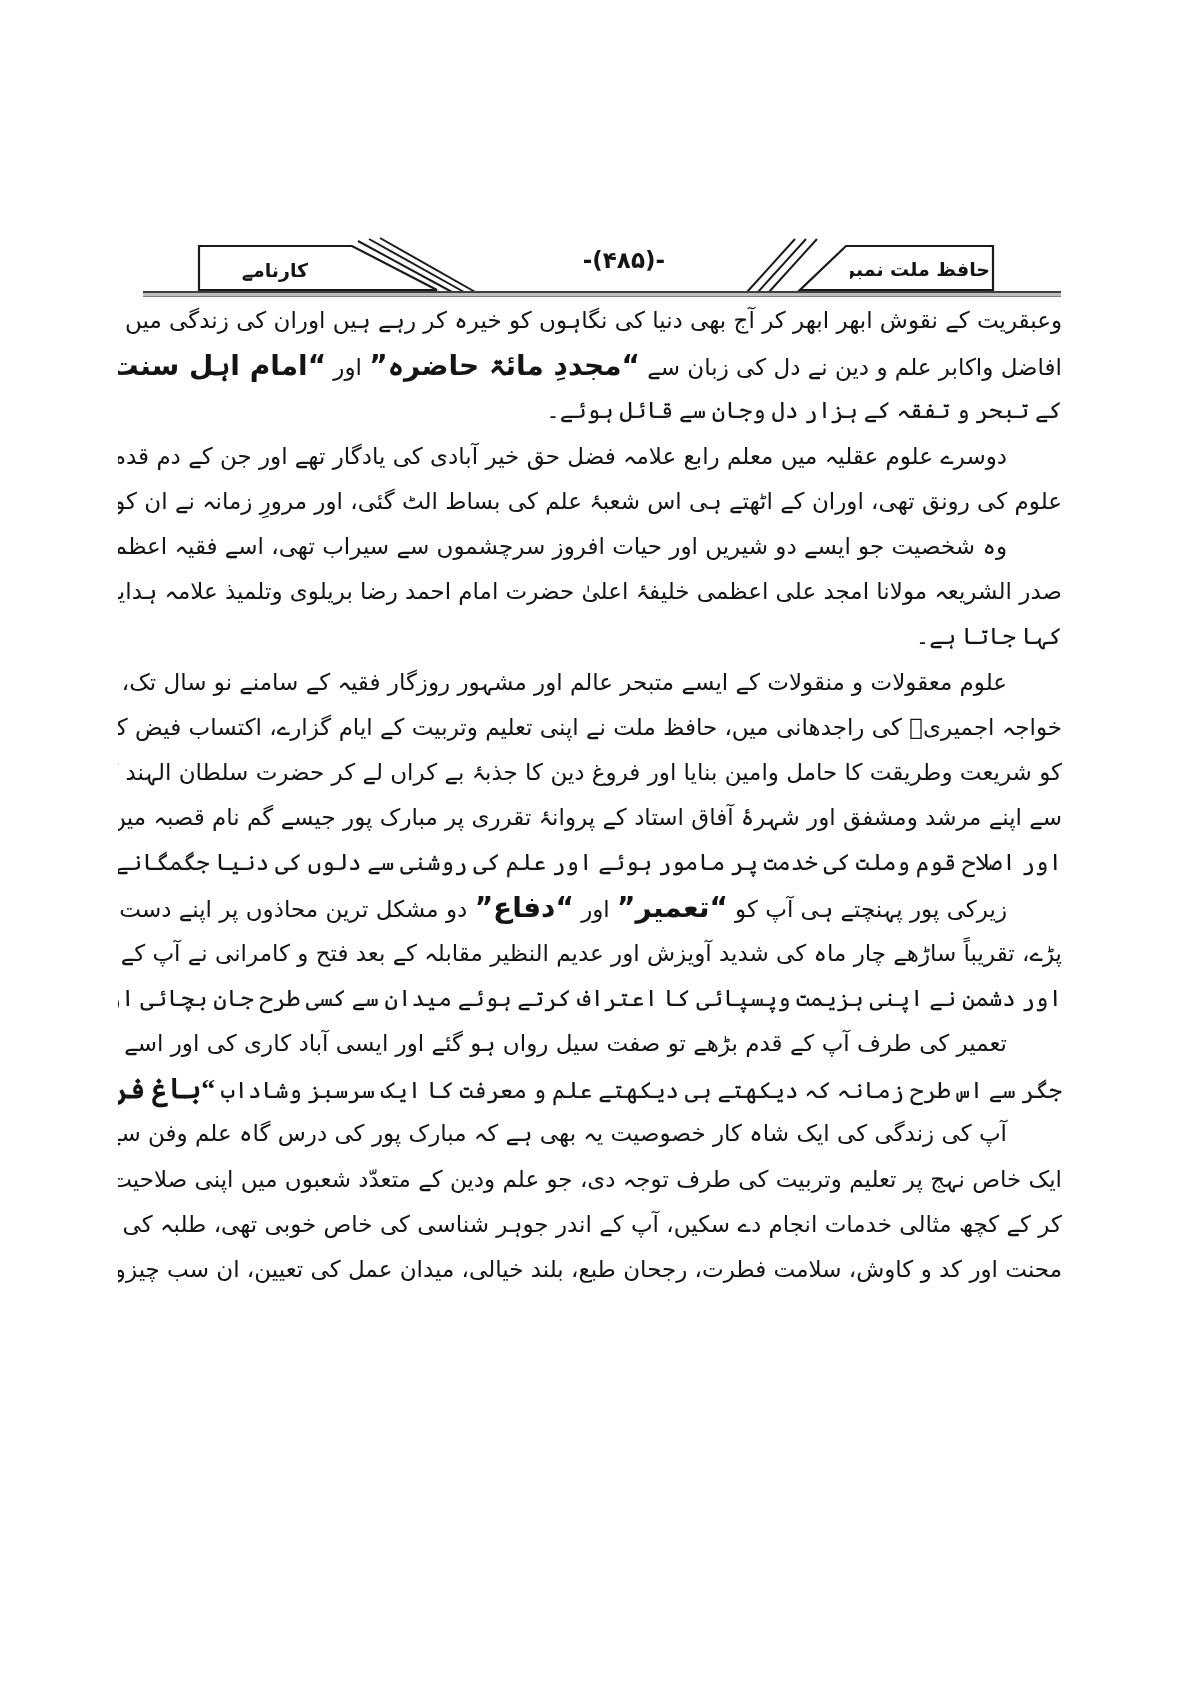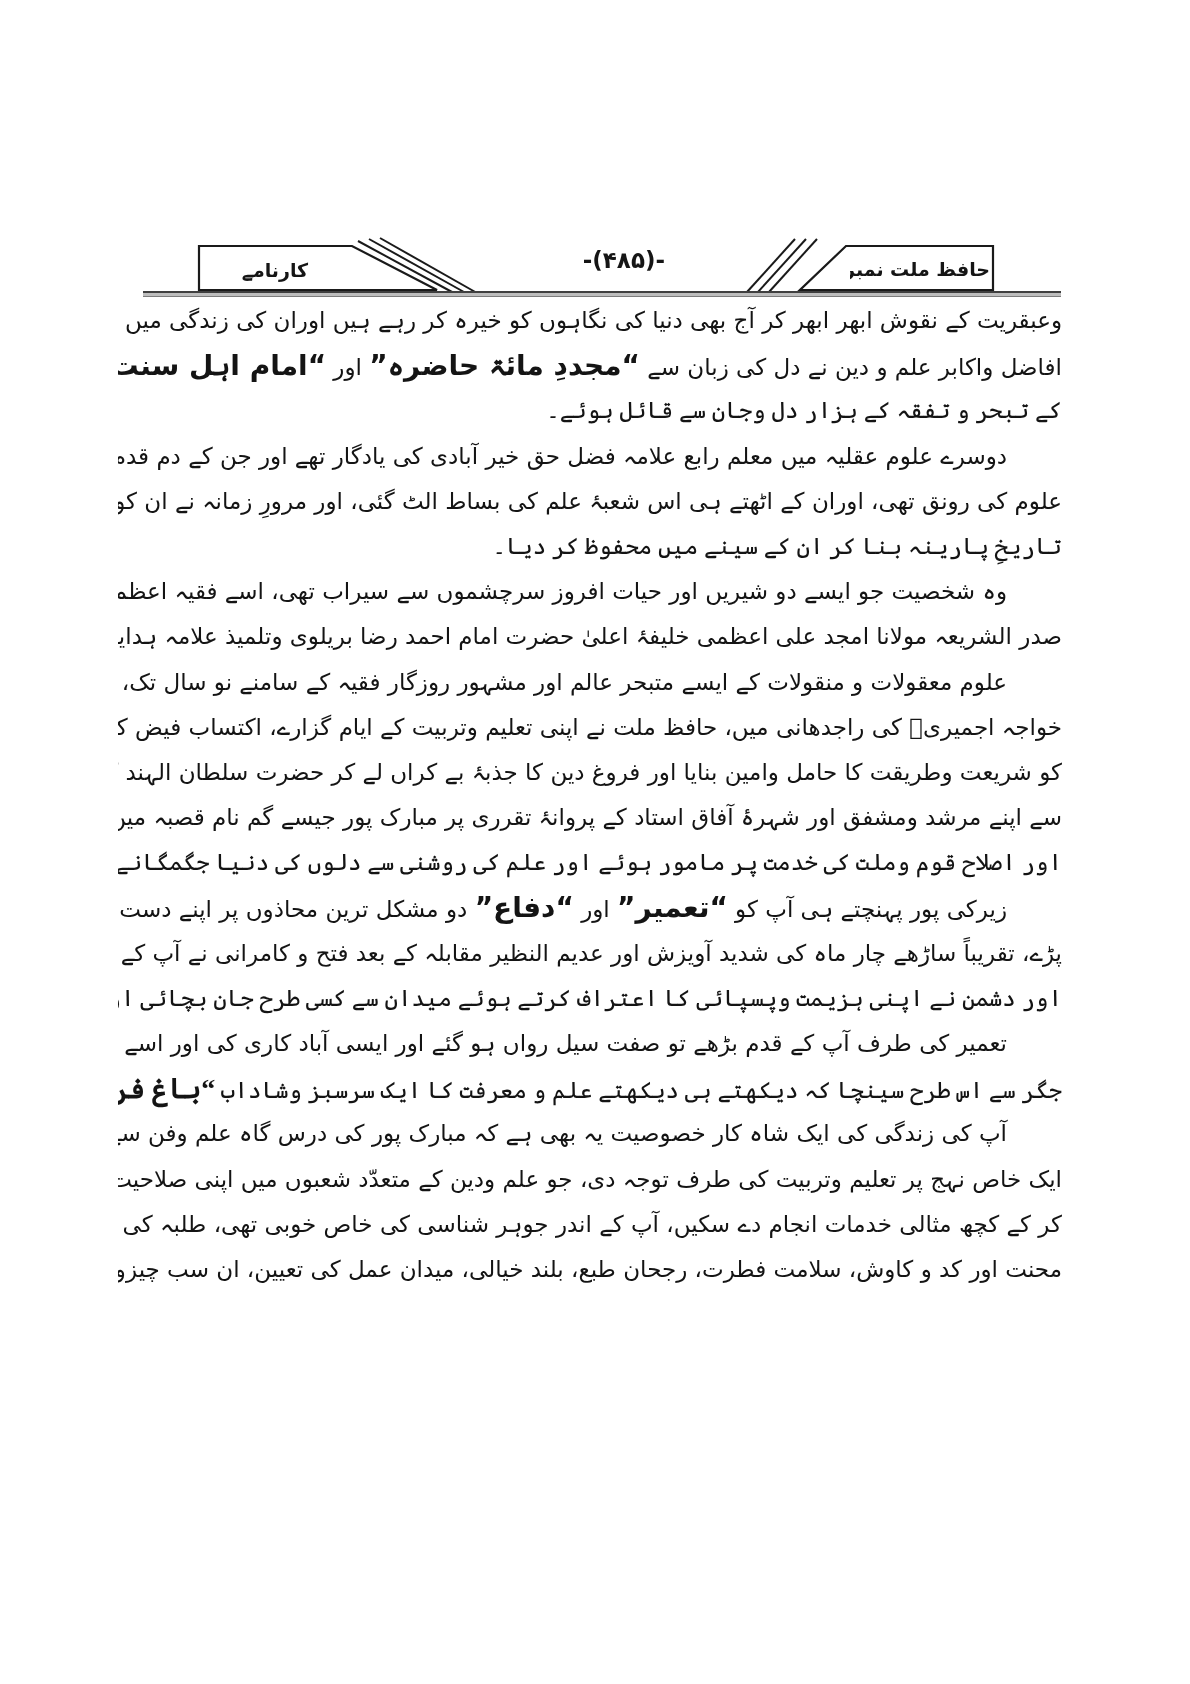--- a/index.html
+++ b/index.html
@@ -92,32 +92,32 @@
   <div class="hdr-label left">کارنامے</div>
 
   <div class="hdr-rule"></div>
 
   <div class="body-text">
       <div class="line"><span>وعبقریت کے نقوش ابھر ابھر کر آج بھی دنیا کی نگاہوں کو خیرہ کر رہے ہیں اوران کی زندگی میں تو عرب وعجم کے</span></div>
       <div class="line"><span>افاضل واکابر علم و دین نے دل کی زبان سے </span><b>“مجددِ مائۃ حاضرہ”</b><span> اور </span><b>“امام اہل سنت”</b><span> کے لقب سے پکارا اوران</span></div>
       <div class="line plast"><span>کے تبحر و تفقہ کے ہزار دل وجان سے قائل ہوئے۔</span></div>
       <div class="line indent"><span>دوسرے علوم عقلیہ میں معلم رابع علامہ فضل حق خیر آبادی کی یادگار تھے اور جن کے دم قدم سے ان</span></div>
       <div class="line"><span>علوم کی رونق تھی، اوران کے اٹھتے ہی اس شعبۂ علم کی بساط الٹ گئی، اور مرورِ زمانہ نے ان کو اب ایک</span></div>
-      <div class="line plast"><span>تاریخِ پارینہ بنا کر ان کے سینے میں محفوظ کر دیا۔</span></div>
       <div class="line indent"><span>وہ شخصیت جو ایسے دو شیریں اور حیات افروز سرچشموں سے سیراب تھی، اسے فقیہ اعظم ہند</span></div>
       <div class="line"><span>صدر الشریعہ مولانا امجد علی اعظمی خلیفۂ اعلیٰ حضرت امام احمد رضا بریلوی وتلمیذ علامہ ہدایت اللہ خاں رام پوری</span></div>
+      <div class="line plast"><span>کہا جاتا ہے۔</span></div>
       <div class="line indent"><span>علوم معقولات و منقولات کے ایسے متبحر عالم اور مشہور روزگار فقیہ کے سامنے نو سال تک، سلطان الہند</span></div>
       <div class="line"><span>خواجہ اجمیریؓ کی راجدھانی میں، حافظ ملت نے اپنی تعلیم وتربیت کے ایام گزارے، اکتساب فیض کیا، اپنے سینے</span></div>
       <div class="line"><span>کو شریعت وطریقت کا حامل وامین بنایا اور فروغ دین کا جذبۂ بے کراں لے کر حضرت سلطان الہند کے دارالسلطنت</span></div>
       <div class="line"><span>سے اپنے مرشد ومشفق اور شہرۂ آفاق استاد کے پروانۂ تقرری پر مبارک پور جیسے گم نام قصبہ میں دین ومذہب</span></div>
       <div class="line plast"><span>اور اصلاح قوم وملت کی خدمت پر مامور ہوئے اور علم کی روشنی سے دلوں کی دنیا جگمگانے کا کام سپرد ہوا۔</span></div>
       <div class="line indent"><span>زیرکی پور پہنچتے ہی آپ کو </span><b>“تعمیر”</b><span> اور </span><b>“دفاع”</b><span> دو مشکل ترین محاذوں پر اپنے دست وبازو آزمانے</span></div>
       <div class="line"><span>پڑے، تقریباً ساڑھے چار ماہ کی شدید آویزش اور عدیم النظیر مقابلہ کے بعد فتح و کامرانی نے آپ کے قدم چومے</span></div>
       <div class="line plast"><span>اور دشمن نے اپنی ہزیمت وپسپائی کا اعتراف کرتے ہوئے میدان سے کسی طرح جان بچائی اور راہِ فرار اختیار کی۔</span></div>
       <div class="line indent"><span>تعمیر کی طرف آپ کے قدم بڑھے تو صفت سیل رواں ہو گئے اور ایسی آباد کاری کی اور اسے اپنے خون</span></div>
-      <div class="line plast"><span>جگر سے اس طرح سینچا کہ دیکھتے ہی دیکھتے علم و معرفت کا ایک سرسبز وشاداب </span><b>“باغ فردوس”</b></div>
+      <div class="line plast"><span>جگر سے اس طرح زمانہ کہ دیکھتے ہی دیکھتے علم و معرفت کا ایک سرسبز وشاداب </span><b>“باغ فردوس”</b></div>
       <div class="line indent"><span>آپ کی زندگی کی ایک شاہ کار خصوصیت یہ بھی ہے کہ مبارک پور کی درس گاہ علم وفن سے ایسے طلبہ کی</span></div>
       <div class="line"><span>ایک خاص نہج پر تعلیم وتربیت کی طرف توجہ دی، جو علم ودین کے متعدّد شعبوں میں اپنی صلاحیت کا استعمال</span></div>
       <div class="line"><span>کر کے کچھ مثالی خدمات انجام دے سکیں، آپ کے اندر جوہر شناسی کی خاص خوبی تھی، طلبہ کی ذہانت و زیرکی،</span></div>
       <div class="line"><span>محنت اور کد و کاوش، سلامت فطرت، رجحان طبع، بلند خیالی، میدان عمل کی تعیین، ان سب چیزوں کو حافظ ملت</span></div>
     </div>
 
 </div>
 
 </body></html>

